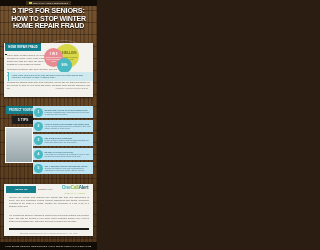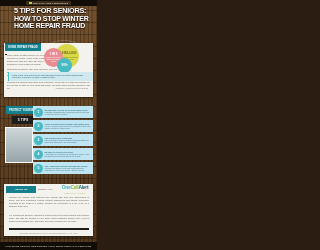--- a/index.html
+++ b/index.html
@@ -23,24 +23,24 @@
   
   .topbar{position:absolute;left:0;top:0;width:97px;height:6px;
           background:#130d08;display:flex;align-items:center;justify-content:center;}
   .topbar .pill{background:#3b2d1d;border:0;padding:0 3px;height:4px;
           display:flex;align-items:center;gap:1px;}
   .topbar .tag{background:#c3cf3f;width:3px;height:2.4px;display:block;}
   .topbar .txt{font-size:2.1px;letter-spacing:.15px;color:#d8d2c4;
           white-space:nowrap;line-height:1;font-weight:bold;}
 
   
-  .title{position:absolute;left:2px;top:7px;width:93px;text-align:left;
+  .title{position:absolute;left:2px;top:7px;width:93px;text-align:center;
          color:#ffffff;font-weight:bold;line-height:7.6px;
          font-size:7.3px;letter-spacing:-.25px;
-         text-shadow:0 1px 0 #2a1a0c, 0 0 2px rgba(0,0,0,.75);margin-left:12px;}
+         text-shadow:0 1px 0 #2a1a0c, 0 0 2px rgba(0,0,0,.75);}
   .title .l{display:block;white-space:nowrap;}
   .title .l2{font-size:7.0px;}
   .title .l3{font-size:7.0px;}
 
   
   .sheet{position:absolute;left:4px;width:89px;background:#f4f2ec;
          box-shadow:0 1px 2px rgba(0,0,0,.55);}
   #sheet-intro{top:43px;height:54px;}
   #sheet-about{top:184px;height:52px;}
 

